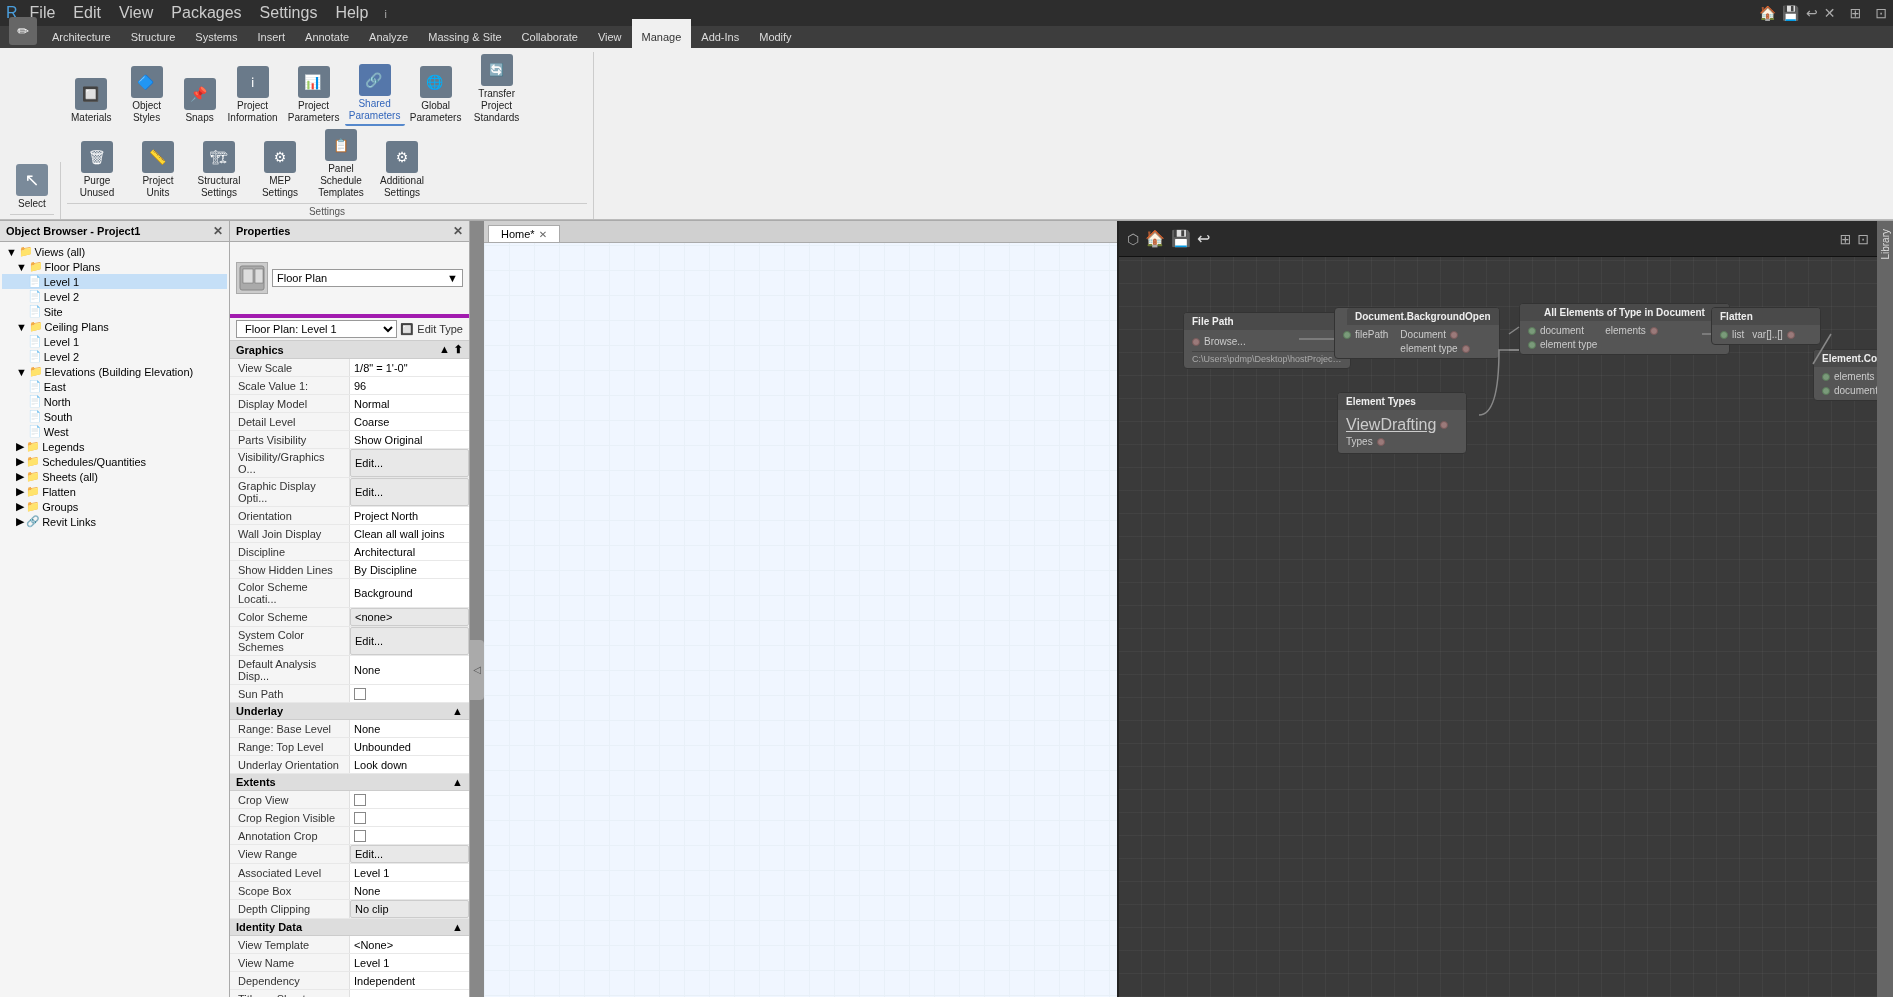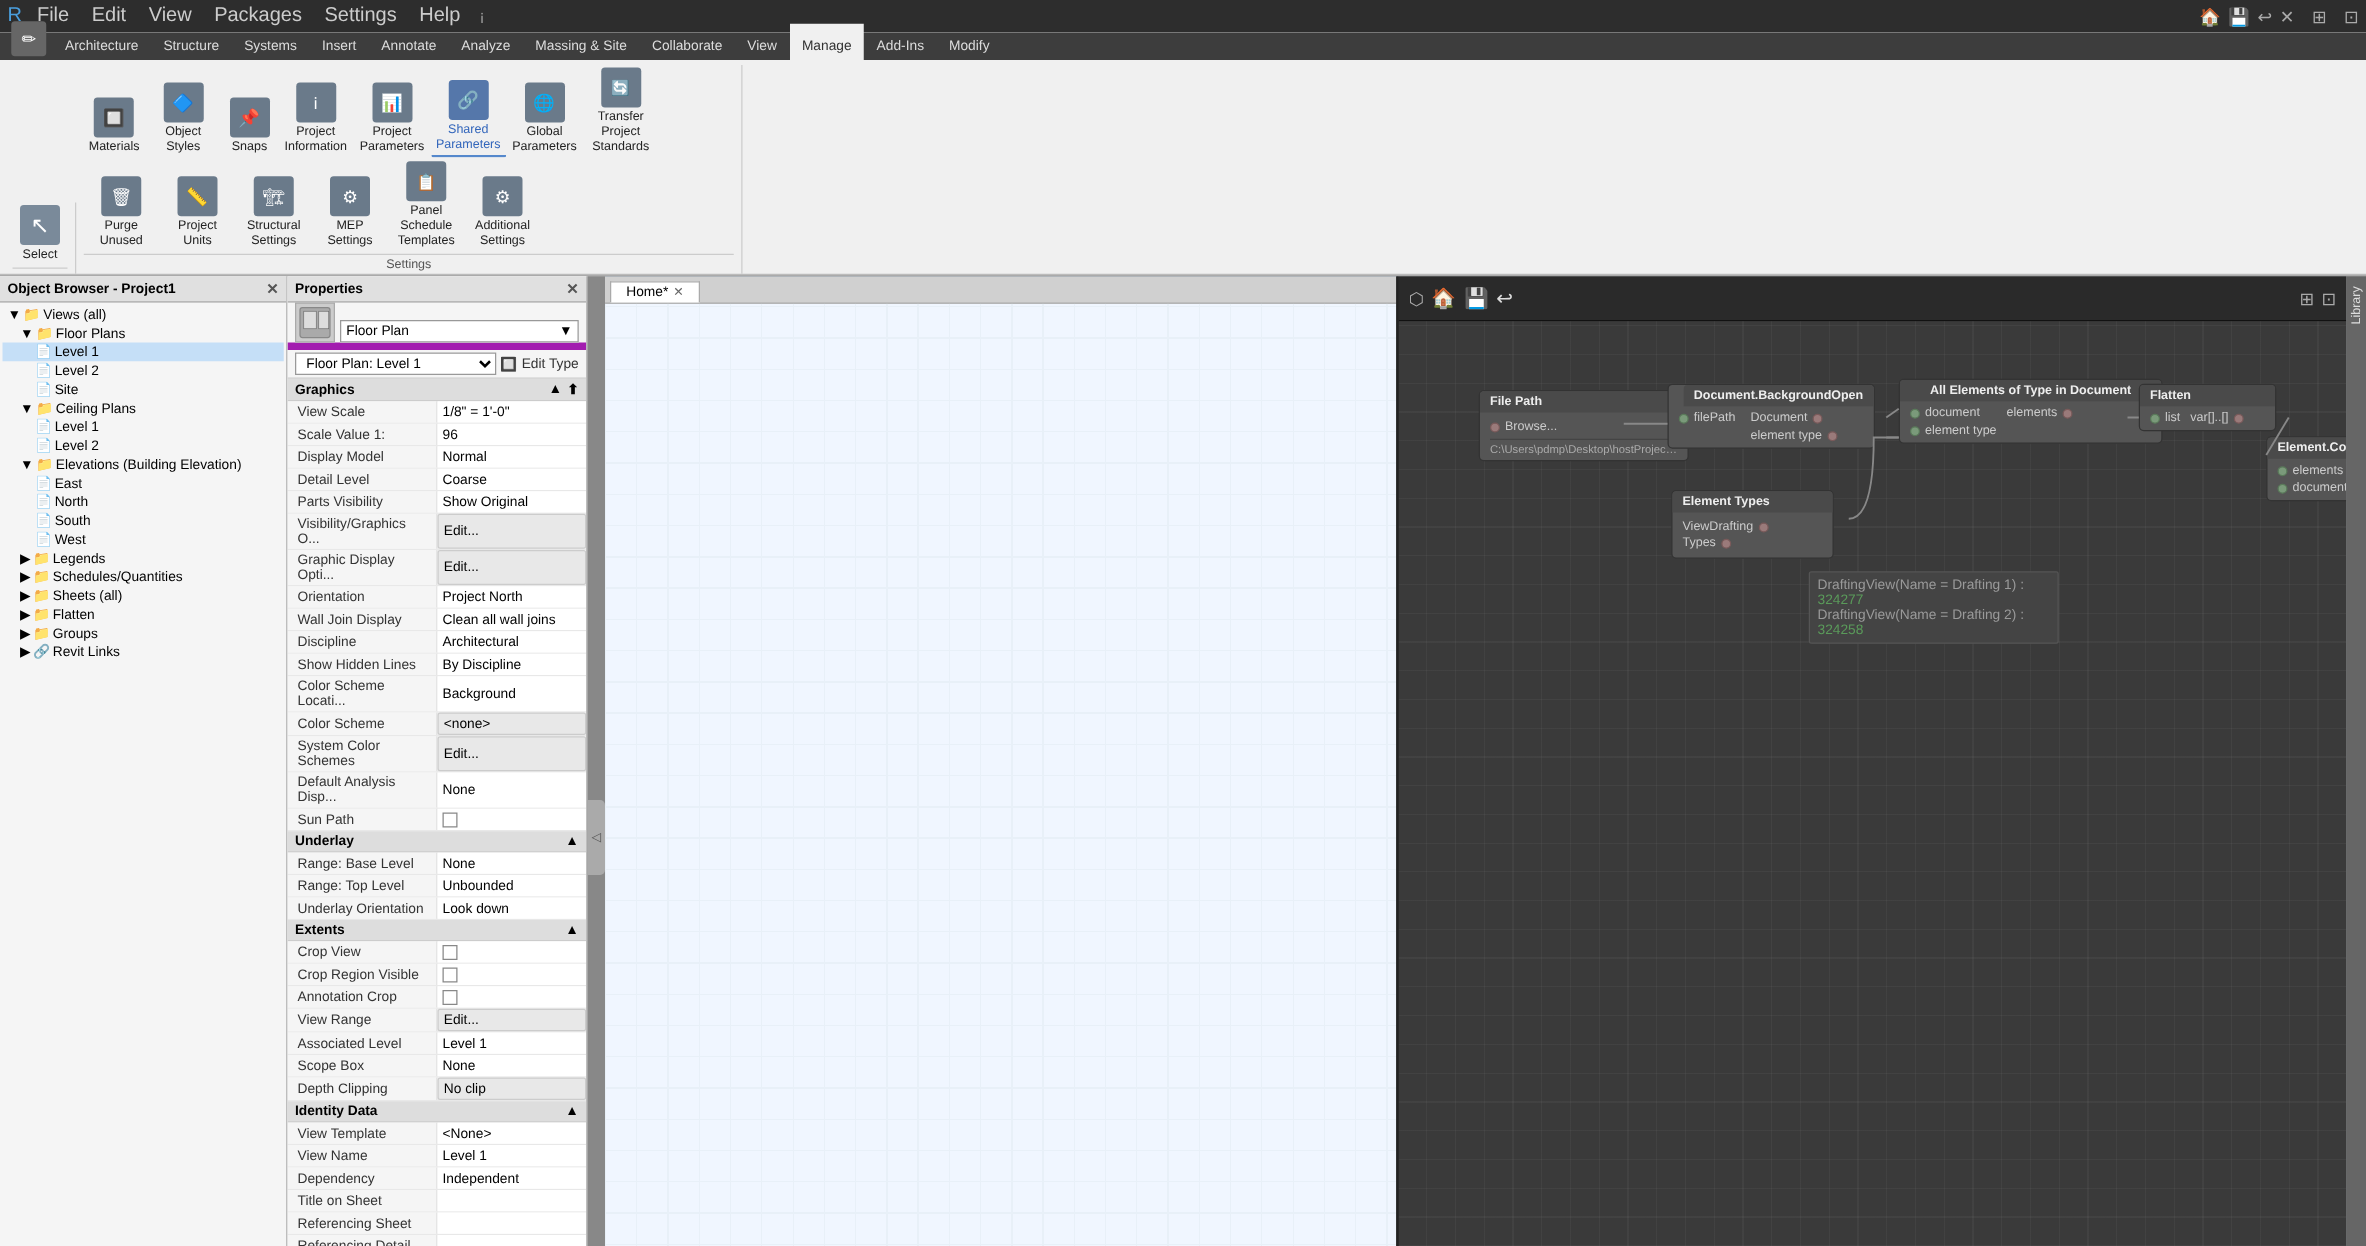--- a/index.html
+++ b/index.html
@@ -27,21 +27,21 @@
     .panel-close { cursor: pointer; font-size: 12px; color: #555; }
     .tree { overflow-y: auto; flex: 1; padding: 2px; }
     .tree-item { padding: 1px 2px 1px 4px; cursor: pointer; display: flex; align-items: center; gap: 2px; white-space: nowrap; }
     .tree-item.selected { background: #c5dff7; }
     .tree-indent1 { padding-left: 14px; }
     .tree-indent2 { padding-left: 26px; }
 
     
     .properties-panel { width: 240px; background: #f5f5f5; border-right: 1px solid #aaa; display: flex; flex-direction: column; flex-shrink: 0; overflow: hidden; }
     .prop-header { background: #e0e0e0; border-bottom: 1px solid #aaa; padding: 3px 6px; display: flex; align-items: center; justify-content: space-between; font-size: 11px; font-weight: bold; }
-    .prop-type-selector { display: flex; align-items: flex-end; padding: 0 6px; border-bottom: 6px solid #a21caf; gap: 4px; }
+    .prop-type-selector { display: flex; align-items: center; padding: 20px 6px; border-bottom: 4px solid #a21caf; gap: 4px; }
     .prop-type-icon { width: 32px; height: 32px; background: #ccc; border: 1px solid #aaa; display: flex; align-items: center; justify-content: center; font-size: 18px; }
     .prop-type-dropdown { flex: 1; background: white; border: 1px solid #999; padding: 2px 4px; font-size: 11px; display: flex; align-items: center; justify-content: space-between; cursor: pointer; }
     .prop-view-dropdown { display: flex; align-items: center; padding: 2px 6px; border-bottom: 1px solid #ccc; gap: 4px; }
     .prop-view-select { flex: 1; background: white; border: 1px solid #999; padding: 1px 4px; font-size: 11px; }
     .prop-edit-type { display: flex; align-items: center; gap: 3px; cursor: pointer; font-size: 11px; color: #333; }
     .props-content { overflow-y: auto; flex: 1; }
     .prop-section-header { background: #ddd; padding: 2px 6px; font-weight: bold; font-size: 11px; display: flex; align-items: center; justify-content: space-between; cursor: pointer; border-bottom: 1px solid #ccc; }
     .prop-row { display: flex; border-bottom: 1px solid #e8e8e8; min-height: 18px; }
     .prop-label { flex: 0 0 120px; padding: 2px 4px 2px 8px; color: #333; background: #f5f5f5; border-right: 1px solid #e0e0e0; font-size: 11px; display: flex; align-items: center; }
     .prop-value { flex: 1; padding: 2px 4px; background: white; font-size: 11px; display: flex; align-items: center; cursor: pointer; }
@@ -608,21 +608,21 @@
                 <span style="width:8px;height:8px;border-radius:50%;background:#9a7a7a;border:1px solid #7a5a5a;"></span>
               </div>
             </div>
           </div>
         </div>
 
         <div style="position:absolute; left:218px; top:135px; background:#555; border:1px solid #333; border-radius:4px; min-width:130px;">
           <div style="background:#4a4a4a; color:#eee; font-size:10px; padding:3px 8px; border-radius:3px 3px 0 0; font-weight:bold;">Element Types</div>
           <div style="padding:4px 8px;">
             <div style="display:flex; align-items:center; gap:4px; margin:2px 0;">
-              <span style="font-size:10px; color:#ccc;">ViewDrafting</span>
+              <span style="font-size:16px; color:#ccc;text-decoration:underline;">ViewDrafting</span>
               <span style="width:8px;height:8px;border-radius:50%;background:#9a7a7a;border:1px solid #7a5a5a;"></span>
             </div>
             <div style="display:flex; align-items:center; gap:4px; margin:2px 0;">
               <span style="font-size:10px; color:#ccc;">Types</span>
               <span style="width:8px;height:8px;border-radius:50%;background:#9a7a7a;border:1px solid #7a5a5a;"></span>
             </div>
           </div>
         </div>
 
         <div style="position:absolute; left:694px; top:92px; background:#555; border:1px solid #333; border-radius:4px; min-width:150px;">
@@ -635,24 +635,20 @@
               </div>
               <div style="display:flex; align-items:center; gap:4px;">
                 <span style="width:8px;height:8px;border-radius:50%;background:#7a9a7a;border:1px solid #5a7a5a;"></span>
                 <span style="font-size:10px; color:#ccc;">document</span>
               </div>
             </div>
 
           </div>
         </div>
 
-        <div style="position:absolute; left:328px; top:200px; background:#444; border:1px solid #555; border-radius:2px; padding:4px 6px; font-size:9px; color:#9a9a9a; max-width:200px;">
-          <div>DraftingView(Name = Drafting 1) : <span style="color:#5a9a5a;">324277</span></div>
-          <div>DraftingView(Name = Drafting 2) : <span style="color:#5a9a5a;">324258</span></div>
-        </div>
 
         <svg style="position:absolute; top:0; left:0; width:100%; height:100%; pointer-events:none; overflow:visible;">
 
           <line x1="180" y1="82" x2="215" y2="82" stroke="#888" stroke-width="1.5"></line>
 
           <line x1="390" y1="77" x2="400" y2="70" stroke="#888" stroke-width="1.5"></line>
           <line x1="390" y1="93" x2="400" y2="93" stroke="#888" stroke-width="1.5"></line>
 
           <line x1="583" y1="77" x2="592" y2="77" stroke="#888" stroke-width="1.5"></line>
 

